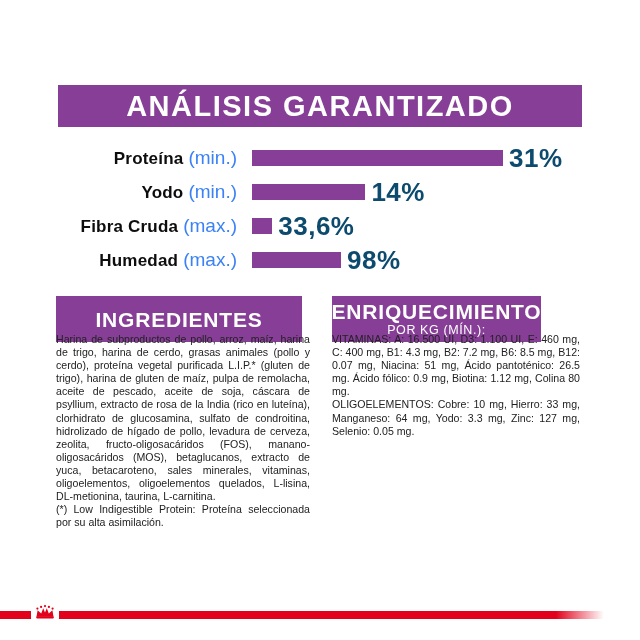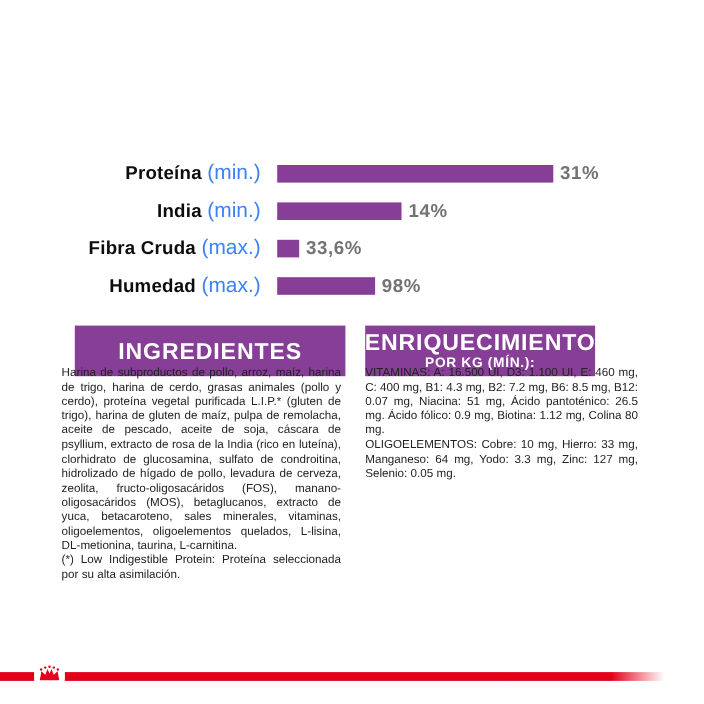--- a/index.html
+++ b/index.html
@@ -13,30 +13,30 @@
     background:#863e96;color:#ffffff;display:flex;align-items:center;justify-content:center;
     font-weight:bold;font-size:29px;letter-spacing:1.5px;
   }
   
   .analysis{position:absolute;left:0;top:141px;width:640px;}
   .a-row{display:flex;align-items:center;height:34px;}
   .a-label{width:237px;text-align:right;color:#0d0d0d;white-space:nowrap;}
   .a-name{font-weight:bold;font-size:17px;letter-spacing:.2px;}
   .a-qual{font-weight:normal;font-size:19px;margin-left:5px;color:#3b82f6;}
   .a-bar{height:16px;background:#863e96;margin-left:15px;flex:none;}
-  .a-pct{margin-left:6px;font-weight:bold;font-size:17px;color:#737373;letter-spacing:.5px;}
+  .a-pct{margin-left:6px;font-weight:bold;font-size:26px;color:#0c4a6e;letter-spacing:.5px;}
   
   .sec-box{
     position:absolute;top:296px;height:46px;background:#863e96;color:#fff;
     display:flex;flex-direction:column;align-items:center;justify-content:center;
   }
-  .sec-box.left{left:56px;width:246px;margin-left:12px;}
+  .sec-box.left{left:56px;width:246px;}
   .sec-box.right{left:332px;width:209px;}
   .sec-title{font-weight:bold;font-size:21px;letter-spacing:.8px;line-height:21px;}
-  .sec-sub{font-weight:bold;font-size:12.5px;letter-spacing:.6px;line-height:14px;margin-top:1px;}
+  .sec-sub{font-weight:normal;font-size:12.5px;letter-spacing:.6px;line-height:14px;margin-top:1px;}
   
   .col{position:absolute;top:333px;font-size:10.6px;line-height:13.1px;text-align:justify;color:#222;}
   .col.left{left:56px;width:254px;}
   .col.right{left:332px;width:248px;}
   .col p{margin:0;}
   
   .stripe{
     position:absolute;left:0;top:611px;width:604px;height:8px;
     background:linear-gradient(90deg,#e2001a 0%,#e2001a 92%,rgba(226,0,26,0) 100%);
   }
@@ -44,29 +44,32 @@
     position:absolute;left:31px;top:601px;width:28px;height:21px;background:#ffffff;
     border-radius:4px;display:flex;align-items:center;justify-content:center;z-index:2;
   }
   .crown-badge svg{display:block;}
 </style>
 </head>
 <body>
 
 <div class="page">
 
+  <div class="main-header">
+    <span>ANÁLISIS GARANTIZADO</span>
+  </div>
 
   <div class="analysis">
     <div class="a-row">
       <span class="a-label"><span class="a-name">Proteína</span><span class="a-qual">(min.)</span></span>
       <span class="a-bar" style="width: 251.1px;"></span>
       <span class="a-pct">31%</span>
     </div>
     <div class="a-row">
-      <span class="a-label"><span class="a-name">India</span><span class="a-qual">(min.)</span></span>
+      <span class="a-label"><span class="a-name">Yodo</span><span class="a-qual">(min.)</span></span>
       <span class="a-bar" style="width: 113.4px;"></span>
       <span class="a-pct">14%</span>
     </div>
     <div class="a-row">
       <span class="a-label"><span class="a-name">Fibra Cruda</span><span class="a-qual">(max.)</span></span>
       <span class="a-bar" style="width: 20.25px;"></span>
       <span class="a-pct">33,6%</span>
     </div>
     <div class="a-row">
       <span class="a-label"><span class="a-name">Humedad</span><span class="a-qual">(max.)</span></span>

